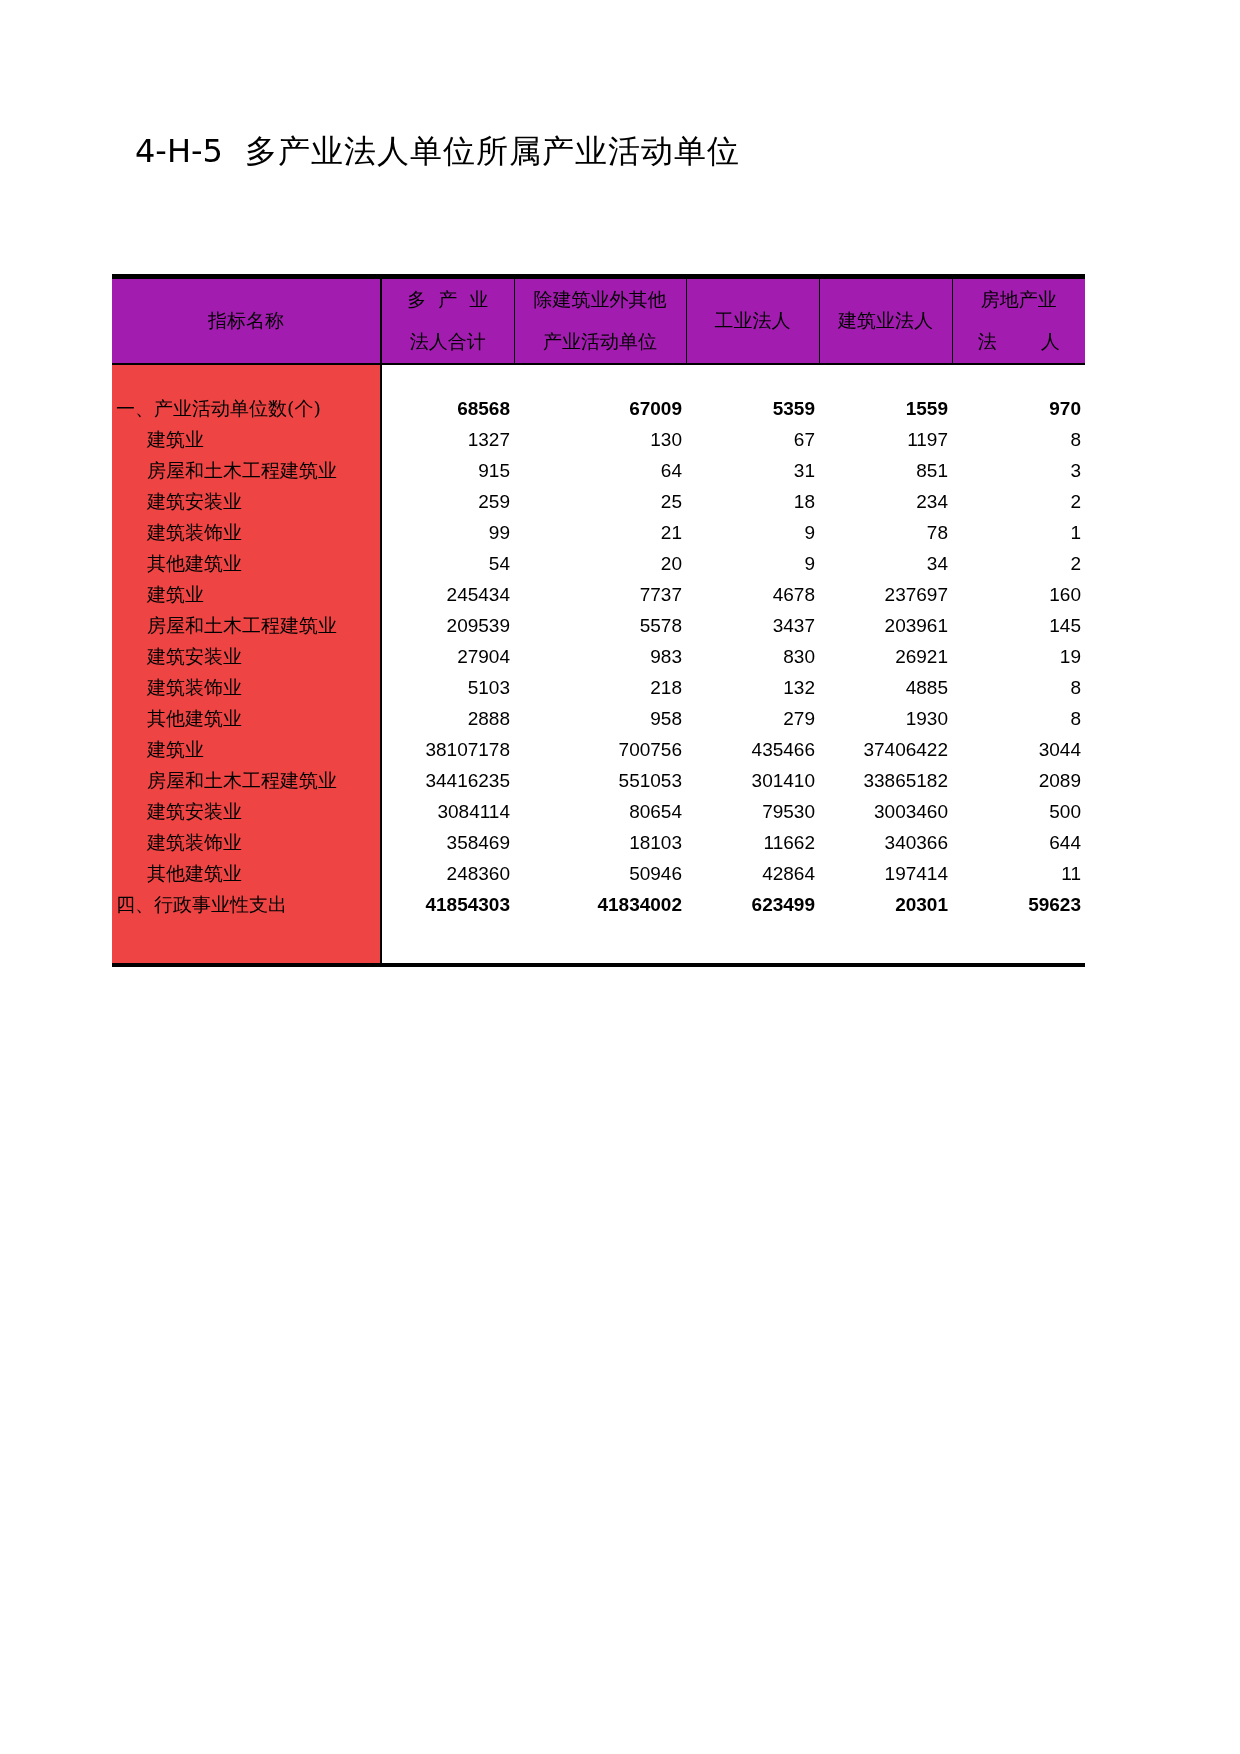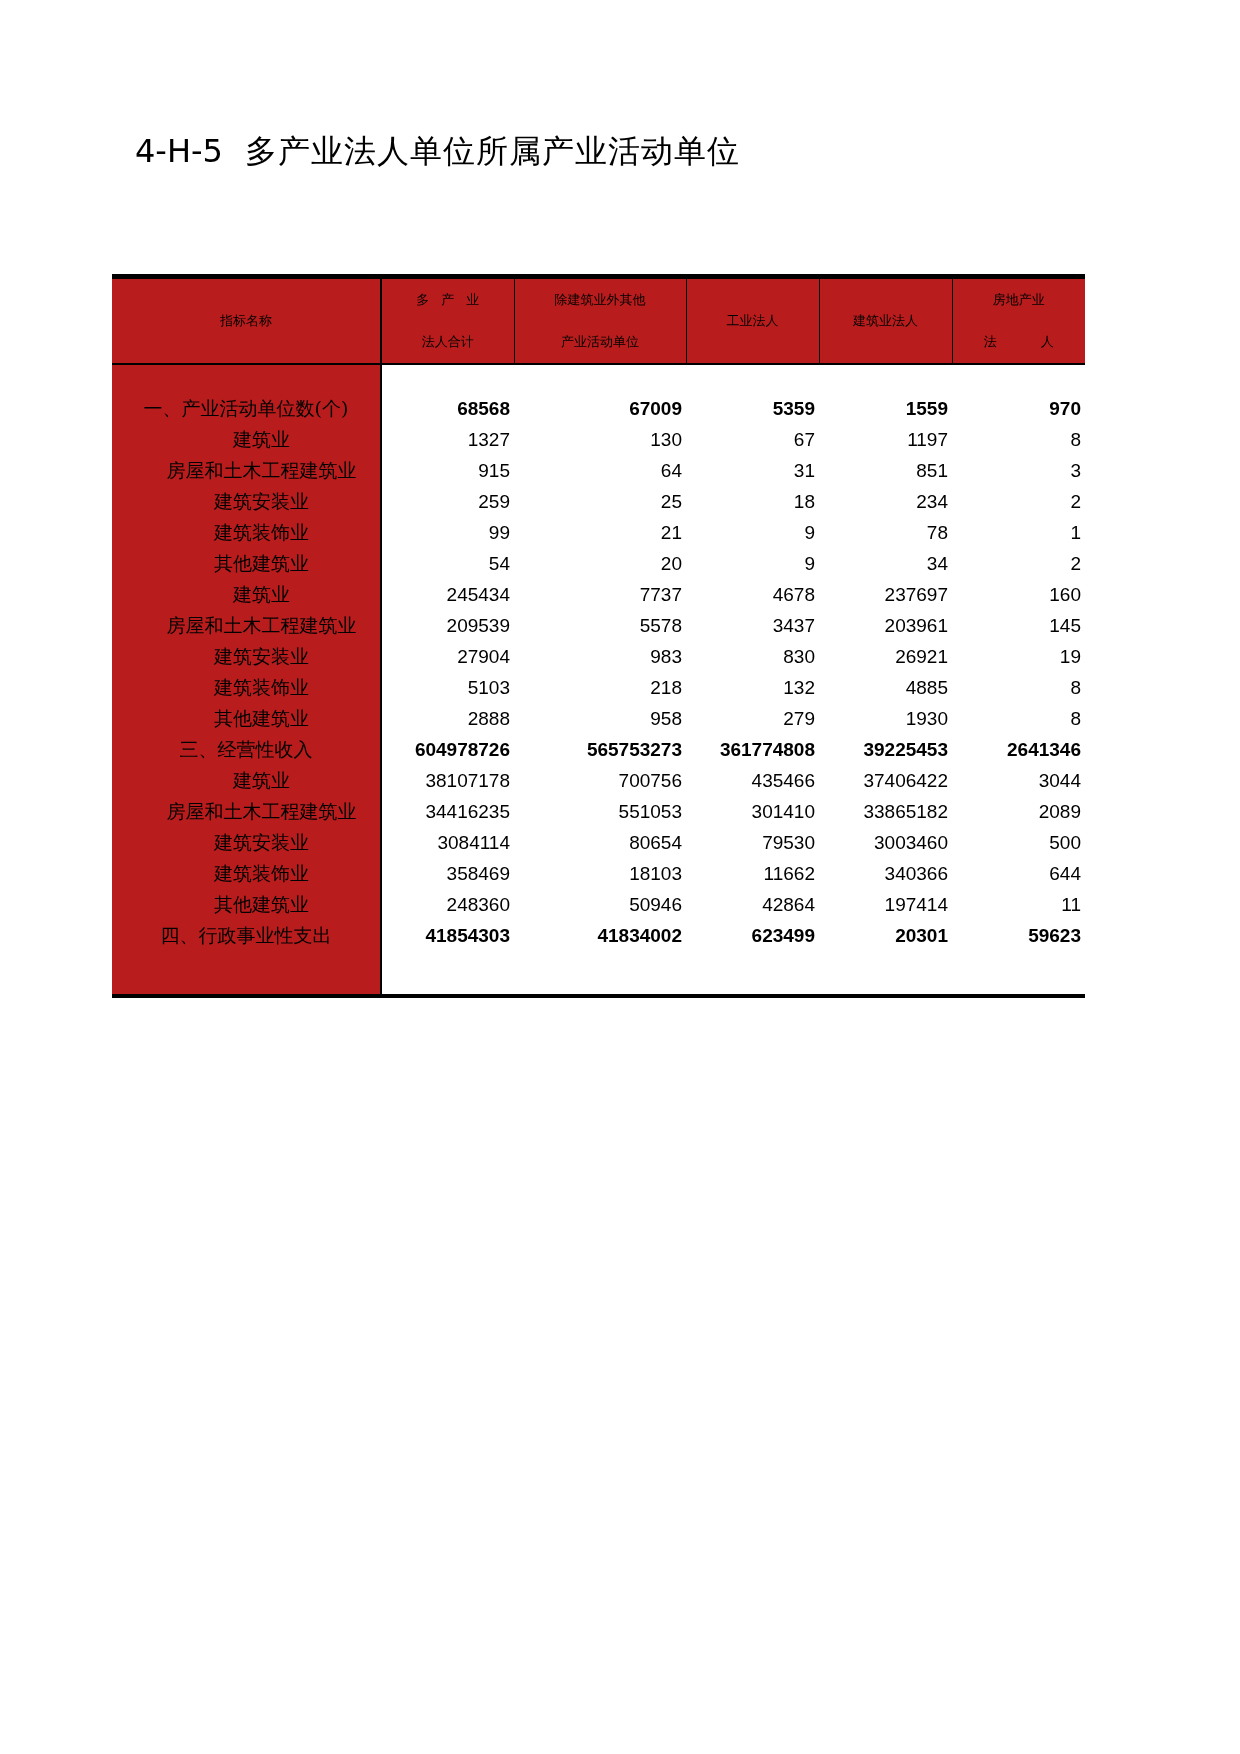--- a/index.html
+++ b/index.html
@@ -36,24 +36,24 @@
     left: 112px;
     top: 274px;
     width: 973px;
   }
   table {
     border-collapse: collapse;
     width: 973px;
     table-layout: fixed;
   }
   thead th {
-    background: #b91c1c;
+    background: #a21caf;
     font-weight: normal;
     font-family: Liberation Serif, serif;
-    font-size: 13px;
+    font-size: 19px;
     height: 83px;
     padding: 0;
     text-align: center;
     vertical-align: middle;
     border-left: 1.5px solid #000;
     border-top: 5px solid #000;
     border-bottom: 2px solid #000;
     line-height: 42px;
   }
   thead th:first-child {
@@ -70,23 +70,23 @@
   .sp-fa { letter-spacing: 44px; margin-right: -44px; }
 
   tbody td {
     height: 31px;
     padding: 0 4px 0 4px;
     font-size: 19px;
     line-height: 31px;
     white-space: nowrap;
   }
   tbody td.label {
-    background: #b91c1c;
+    background: #ef4444;
     font-family: "DejaVu Serif", serif;
-    text-align: center;
+    text-align: left;
     padding-left: 4px;
     border-right: 2.5px solid #000;
   }
   tbody td.label.sub {
     padding-left: 35px;
   }
   tbody td.num {
     text-align: right;
     font-family: "Liberation Sans", sans-serif;
   }
@@ -236,28 +236,20 @@
           <td class="num">8</td>
         </tr>
         <tr>
           <td class="label sub">其他建筑业</td>
           <td class="num">2888</td>
           <td class="num">958</td>
           <td class="num">279</td>
           <td class="num">1930</td>
           <td class="num">8</td>
         </tr>
-        <tr class="bold">
-          <td class="label">三、经营性收入</td>
-          <td class="num">604978726</td>
-          <td class="num">565753273</td>
-          <td class="num">361774808</td>
-          <td class="num">39225453</td>
-          <td class="num">2641346</td>
-        </tr>
         <tr>
           <td class="label sub">建筑业</td>
           <td class="num">38107178</td>
           <td class="num">700756</td>
           <td class="num">435466</td>
           <td class="num">37406422</td>
           <td class="num">3044</td>
         </tr>
         <tr>
           <td class="label sub">房屋和土木工程建筑业</td>

